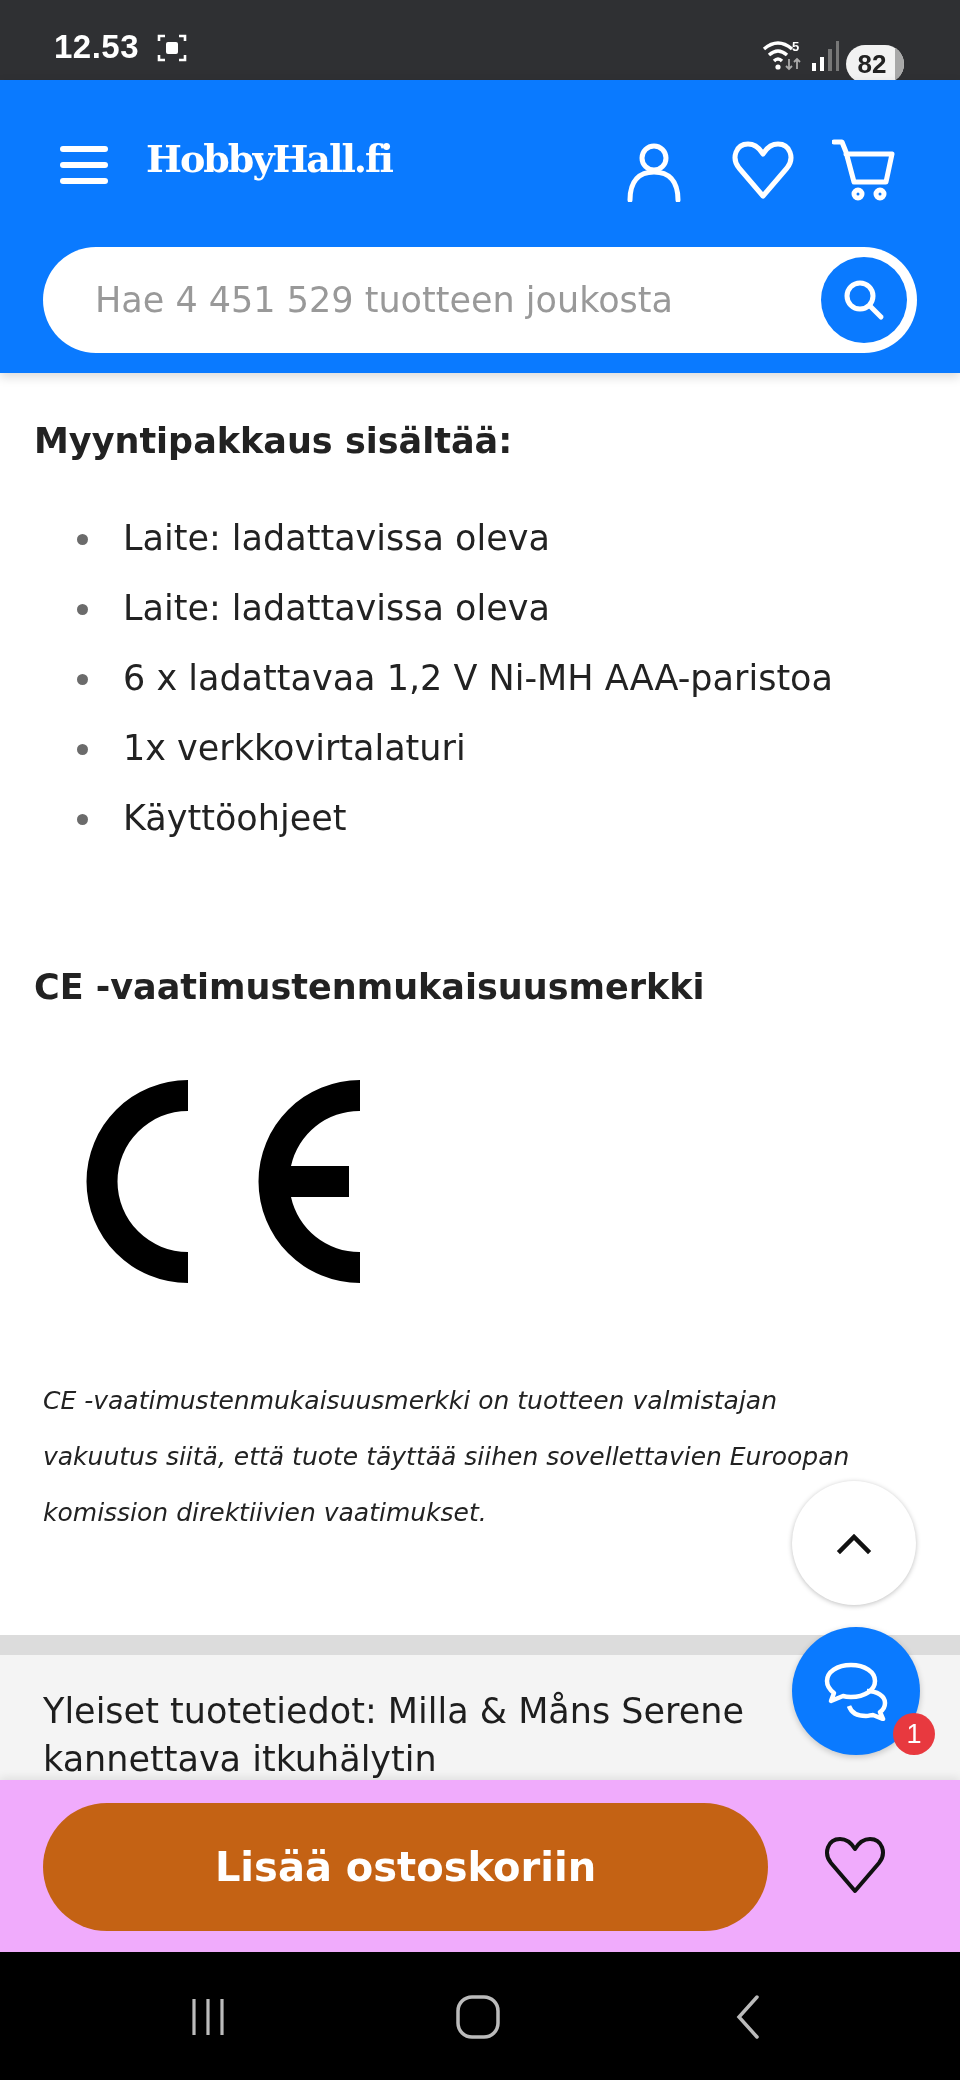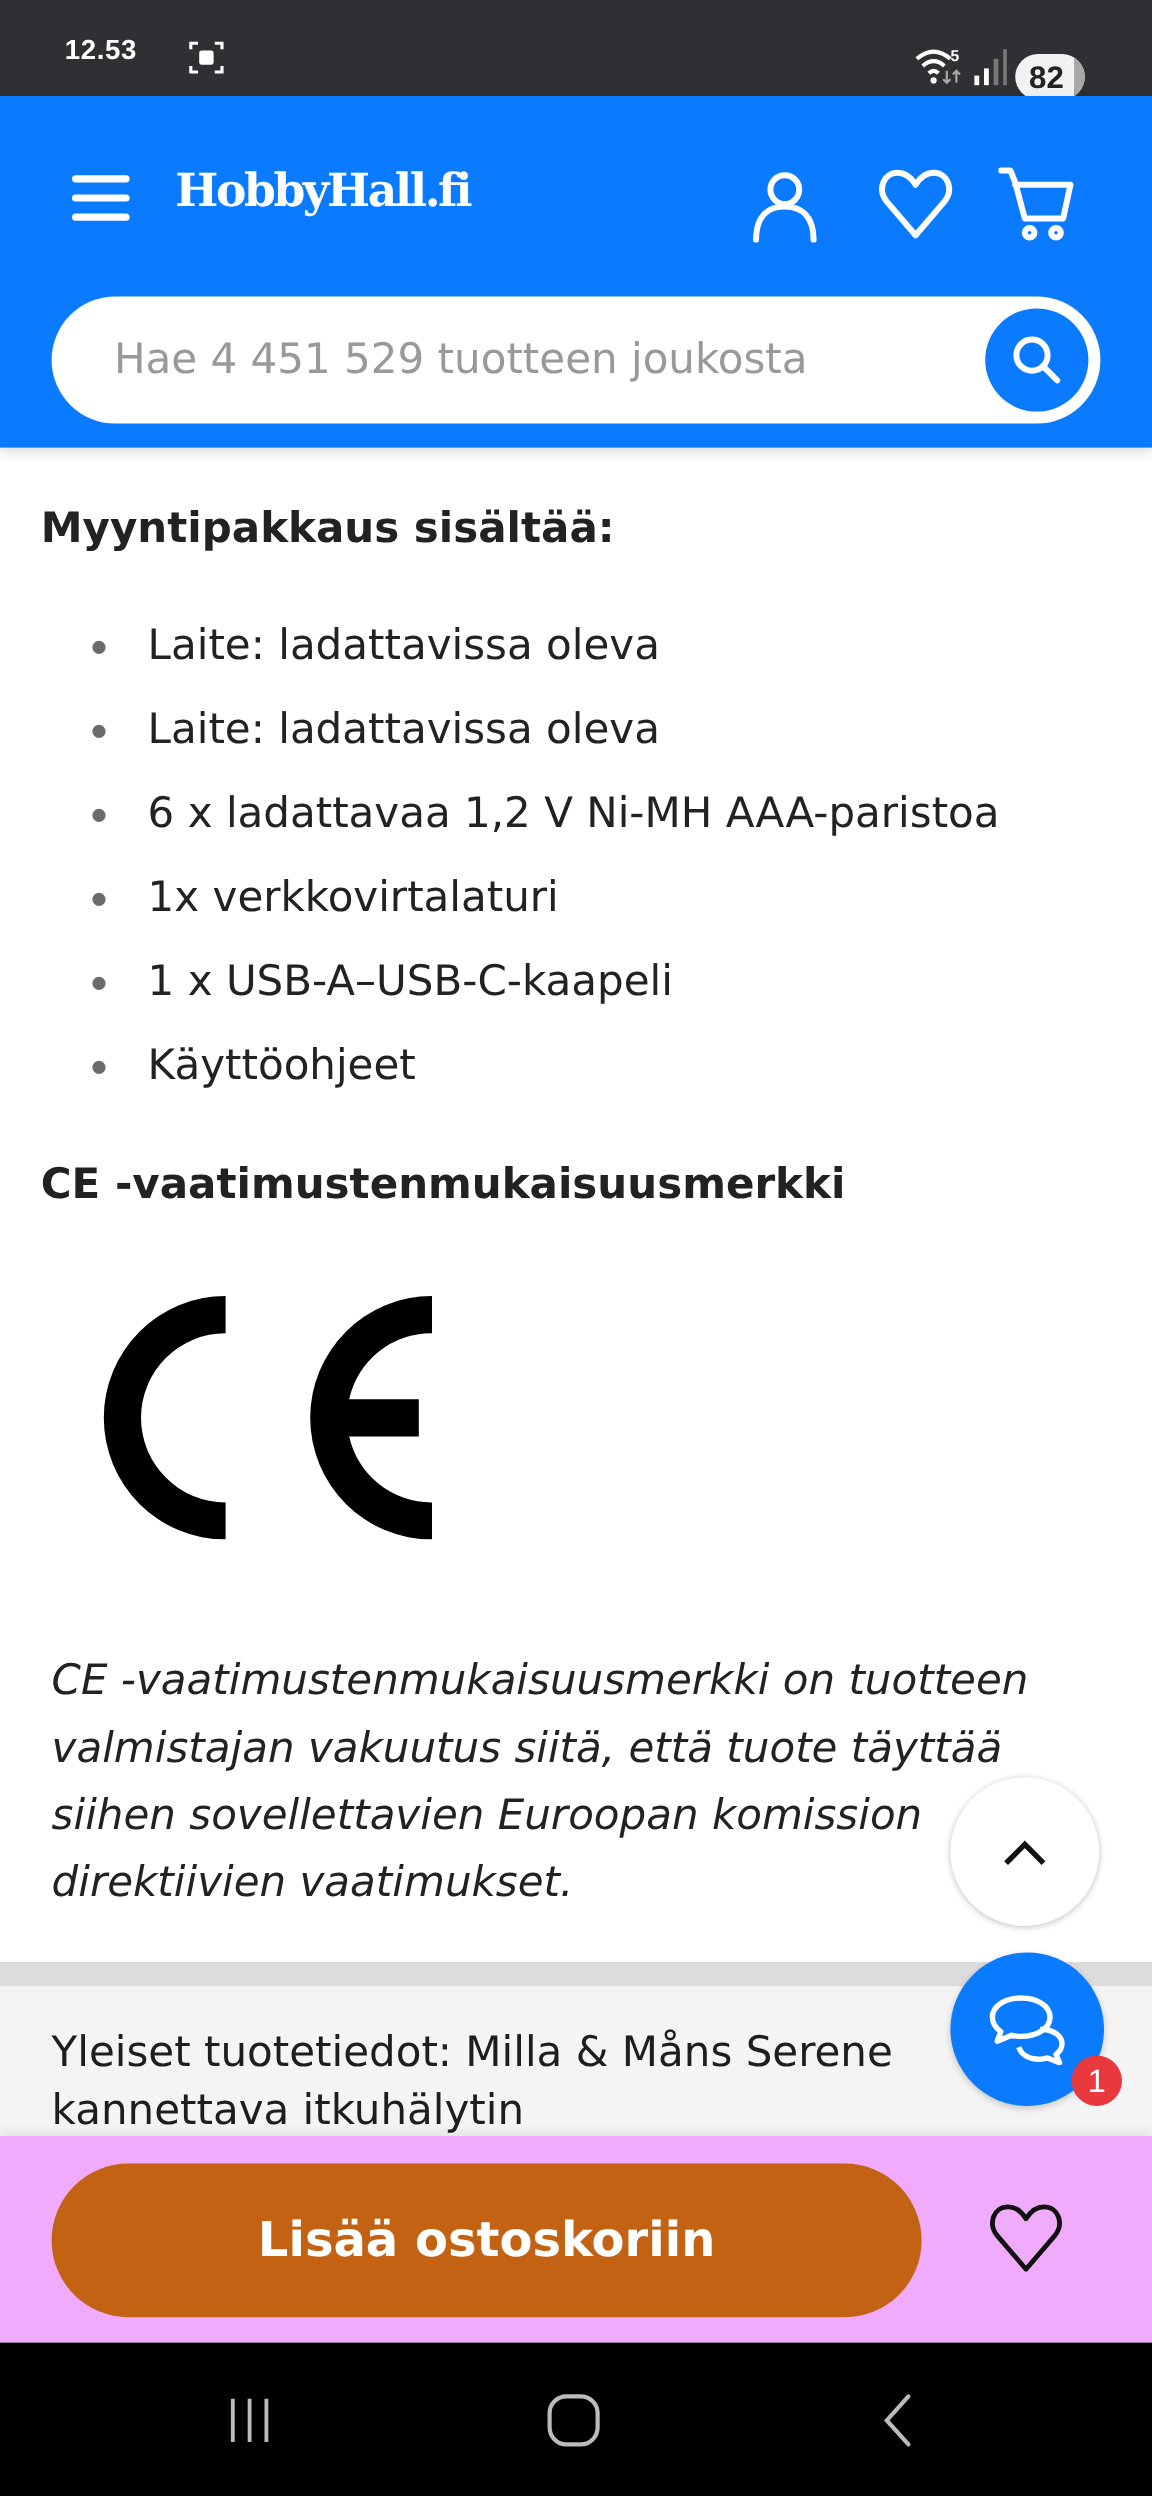--- a/index.html
+++ b/index.html
@@ -1,21 +1,21 @@
 <!DOCTYPE html>
 <html><head>
 <meta charset="utf-8">
 <style>
   * { box-sizing: border-box; margin: 0; padding: 0; }
   html, body { width: 960px; height: 2080px; overflow: hidden; background: #fff; }
   body { font-family: "DejaVu Sans", sans-serif; color: #1e1e1e; position: relative; }
 
   
   .status-bar { position: absolute; left: 0; top: 0; width: 960px; height: 80px; background: #2f3033; color: #fff; }
-  .status-time { position: absolute; left: 54px; top: 28px; font-family: "Liberation Sans", sans-serif; font-size: 23px; font-weight: bold; letter-spacing: 0.5px; }
+  .status-time { position: absolute; left: 54px; top: 28px; font-family: "Liberation Sans", sans-serif; font-size: 33px; font-weight: bold; letter-spacing: 0.5px; }
   .status-screenshot-icon { position: absolute; left: 156px; top: 32px; width: 32px; height: 32px; }
   .status-right { position: absolute; right: 56px; top: 28px; display: flex; align-items: center; gap: 6px; }
   .battery-pill { width: 58px; height: 38px; border-radius: 19px; background: #f2f2f2; color: #222; font-family: "Liberation Sans", sans-serif; font-weight: bold; font-size: 26px; display: flex; align-items: center; justify-content: center; position: relative; overflow: hidden; margin-top: 17px; }
   .battery-pill::after { content: ""; position: absolute; right: 0; top: 0; width: 9px; height: 100%; background: #a8a8a8; }
   .battery-pill span { position: relative; z-index: 1; margin-right: 6px; }
 
   
   .header { position: absolute; left: 0; top: 80px; width: 960px; height: 293px; background: #0a7aff; box-shadow: 0 4px 10px rgba(0,0,0,0.15); z-index: 5; }
   .menu-icon { position: absolute; left: 60px; top: 66px; width: 50px; height: 40px; cursor: pointer; }
   .menu-icon i { display: block; height: 6px; background: #fff; border-radius: 3px; margin-bottom: 10px; width: 48px; }
@@ -26,21 +26,21 @@
   .search-input::placeholder { color: #999; }
   .search-btn { position: absolute; right: 10px; top: 10px; width: 86px; height: 86px; border-radius: 50%; background: #0a7aff; display: flex; align-items: center; justify-content: center; cursor: pointer; }
 
   
   .content { position: absolute; left: 0; top: 373px; width: 960px; }
   .section-heading { position: absolute; left: 34px; font-size: 35px; font-weight: bold; color: #222; }
   .bullet-list { position: absolute; left: 43px; top: 130px; list-style: none; }
   .bullet-list li { position: relative; height: 70px; font-size: 35px; color: #222; padding-left: 80px; line-height: 70px; white-space: nowrap; }
   .bullet-list li::before { content: ""; position: absolute; left: 34px; top: 31px; width: 11px; height: 11px; border-radius: 50%; background: #6b6b6b; }
   .ce-logo { position: absolute; left: 78px; top: 707px; width: 285px; height: 203px; }
-  .ce-paragraph { position: absolute; left: 43px; top: 1000px; width: 840px; font-size: 35px; font-style: italic; line-height: 56px; color: #222; }
+  .ce-paragraph { position: absolute; left: 43px; top: 1000px; width: 840px; font-size: 25px; font-style: italic; line-height: 56px; color: #222; }
 
   .divider-band { position: absolute; left: 0; top: 1635px; width: 960px; height: 20px; background: #dcdcdc; }
   .general-section { position: absolute; left: 0; top: 1655px; width: 960px; height: 125px; background: #f4f4f4; overflow: hidden; }
   .general-title { position: absolute; left: 43px; top: 32px; width: 780px; font-size: 35px; line-height: 48px; color: #1e1e1e; font-weight: 500; }
 
   
   .scroll-top-btn { position: absolute; left: 792px; top: 1481px; width: 124px; height: 124px; border-radius: 50%; background: #fff; box-shadow: 0 1px 5px rgba(0,0,0,0.25); display: flex; align-items: center; justify-content: center; cursor: pointer; z-index: 6; }
   .chat-btn { position: absolute; left: 792px; top: 1627px; width: 128px; height: 128px; border-radius: 50%; background: #0a7aff; display: flex; align-items: center; justify-content: center; cursor: pointer; z-index: 7; box-shadow: 0 2px 6px rgba(0,0,0,0.2); }
   .chat-badge { position: absolute; left: 893px; top: 1713px; width: 42px; height: 42px; border-radius: 50%; background: #e8393f; color: #fff; font-family: "Liberation Sans", sans-serif; font-size: 27px; display: flex; align-items: center; justify-content: center; z-index: 8; }
 
@@ -116,21 +116,20 @@
   </div>
 </div>
 
 <div class="content">
   <h2 class="section-heading" style="top:48px">Myyntipakkaus sisältää:</h2>
   <ul class="bullet-list">
     <li>Laite: ladattavissa oleva</li>
     <li>Laite: ladattavissa oleva</li>
     <li>6 x ladattavaa 1,2 V Ni-MH AAA-paristoa</li>
     <li>1x verkkovirtalaturi</li>
-    <li>1 x USB-A–USB-C-kaapeli</li>
     <li>Käyttöohjeet</li>
   </ul>
 
   <h2 class="section-heading" style="top:594px">CE -vaatimustenmukaisuusmerkki</h2>
 
   <svg class="ce-logo" viewBox="0 0 285 203">
 
     <path d="M110 0 A101 101 0 0 0 110 203 L110 172 A70 70 0 0 1 110 31 Z" fill="#000"></path>
 
     <path d="M282 0 A101 101 0 0 0 282 203 L282 172 A70 70 0 0 1 213 117 L271 117 L271 86 L213 86 A70 70 0 0 1 282 31 Z" fill="#000"></path>

